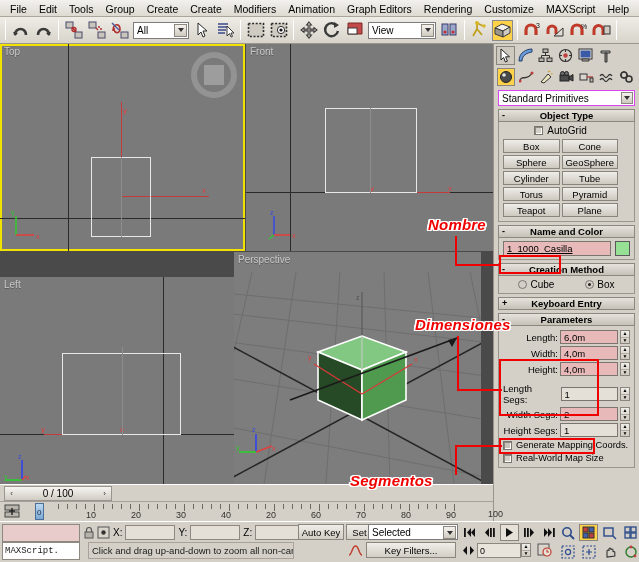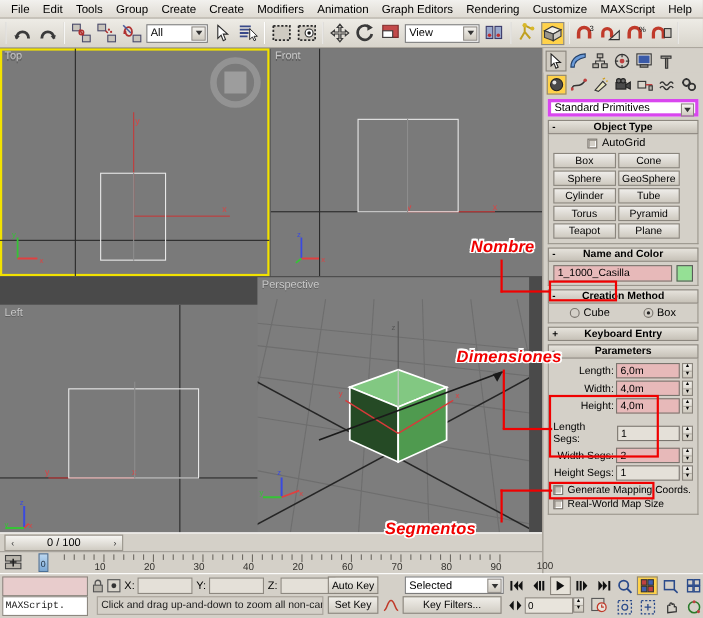--- a/index.html
+++ b/index.html
@@ -162,21 +162,21 @@
     border:1px solid transparent;
   }
   .cptab.on{ background:#cfcac0; border:1px solid #8a857d; }
   .cprow2{
     display:flex; align-items:center; height:22px; padding-left:3px; gap:2px;
   }
   .cpi{ width:18px; height:18px; display:flex; align-items:center; justify-content:center;
         border:1px solid transparent;}
   .cpi.on{ background:#ffd24a; border:1px solid #8a857d; }
   .catcombo{
-    margin:2px 4px 0 4px; height:16px; background:#fff; border:3px solid #d946ef;
+    margin:2px 4px 0 4px; height:16px; background:#fff; border:1px solid #d946ef;
     display:flex; align-items:center; padding-left:3px; font-size:10px; position:relative;
   }
   .catcombo .arrow{
     position:absolute; right:1px; top:1px; width:12px; height:12px;
     background:linear-gradient(#f4f2ee,#cfcabf); border:1px solid #8c8780;
     display:flex; align-items:center; justify-content:center;
   }
   .catcombo .arrow:after{
     content:""; border-left:3px solid transparent; border-right:3px solid transparent;
     border-top:4px solid #333;
@@ -201,21 +201,21 @@
   }
   .grid2{ display:grid; grid-template-columns:1fr 1fr; gap:2px; }
   .chkrow{ display:flex; align-items:center; gap:4px; justify-content:center; margin-bottom:3px;}
   .chk{ width:9px; height:9px; background:#d4d0c8; border:1px solid #7a756e;
         box-shadow:inset 1px 1px 0 #8e8980, inset -1px -1px 0 #fff; }
   .radio{ width:9px; height:9px; border-radius:50%; border:1px solid #7a756e; background:#d4d0c8;
           position:relative; }
   .radio.on:after{ content:""; position:absolute; left:2px; top:2px; width:3px; height:3px;
           border-radius:50%; background:#222; }
 
-  .namerow{ display:flex; align-items:center; gap:4px; }
+  .namerow{ display:flex; align-items:center; gap:4px;text-decoration:underline; }
   .namefield{
     flex:1; height:15px; background:#e7b9b9; border:1px solid #7a756e;
     display:flex; align-items:center; padding-left:3px; font-size:9.5px;
   }
   .colorswatch{ width:15px; height:15px; background:#95e095; border:1px solid #5a5a5a; }
 
   .pararow{ display:flex; align-items:center; justify-content:flex-end; gap:2px; margin-bottom:2px; }
   .paralbl{ font-size:9.5px; }
   .spinfield{
     width:58px; height:14px; background:#e4e0d8; border:1px solid #7a756e;
@@ -619,21 +619,21 @@
       <span style="margin-left:2px">
         <svg width="16" height="12" viewBox="0 0 16 12">
             <circle cx="4" cy="6" r="3" fill="none" stroke="#777" stroke-width="1.6"></circle>
             <path d="M7 6 H15 M12 6 V9 M14 6 V9" stroke="#777" stroke-width="1.6"></path>
           </svg>
       </span>
     </div>
 
     <div class="prompt">Click and drag up-and-down to zoom all non-camera...</div>
 
-    <div style="position:absolute;left:298px;top:2px;display:flex;flex-direction:column;gap:2px">
+    <div style="position:absolute;left:298px;top:2px;display:flex;flex-direction:row;gap:2px">
       <div class="keybtn" style="width:46px">Auto Key</div>
       <div class="keybtn" style="width:46px">Set Key</div>
     </div>
     <div style="position:absolute;left:347px;top:20px;width:16px;height:16px;display:flex;align-items:center;justify-content:center">
       <svg width="15" height="13" viewBox="0 0 15 13">
           <path d="M1 11 C4 11,4 2,7.5 2 C11 2,11 11,14 11" stroke="#c03a2a" stroke-width="1.4" fill="none"></path>
         </svg>
     </div>
     <div class="tcombo" style="position:absolute;left:366px;top:2px;width:90px;height:16px">
       <span>Selected</span>

